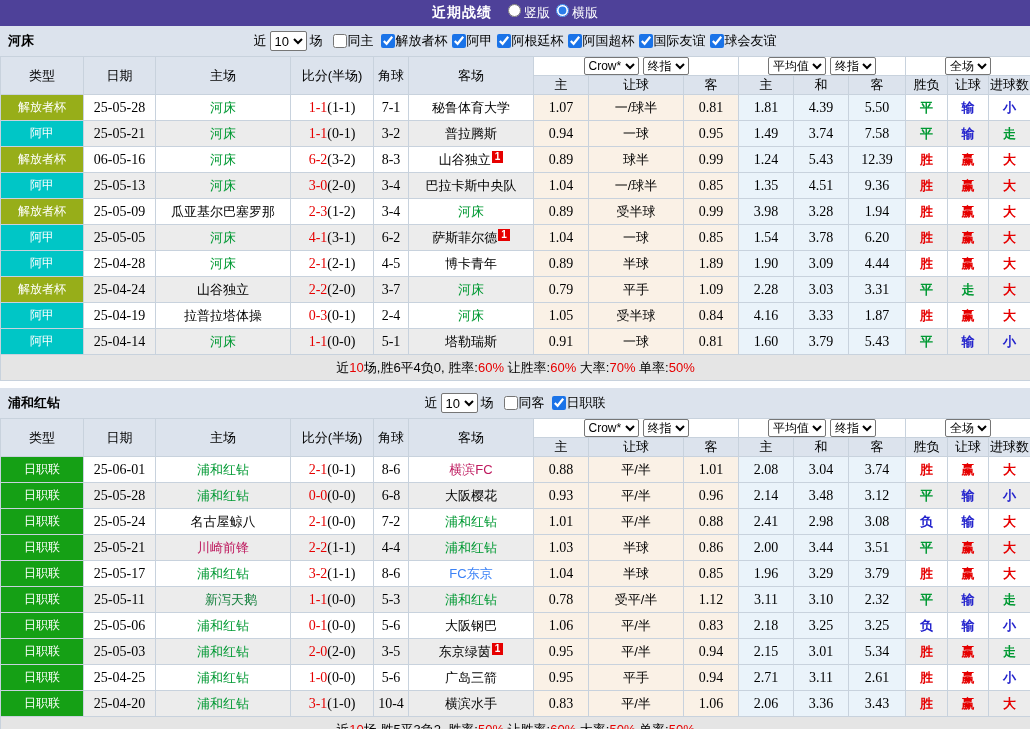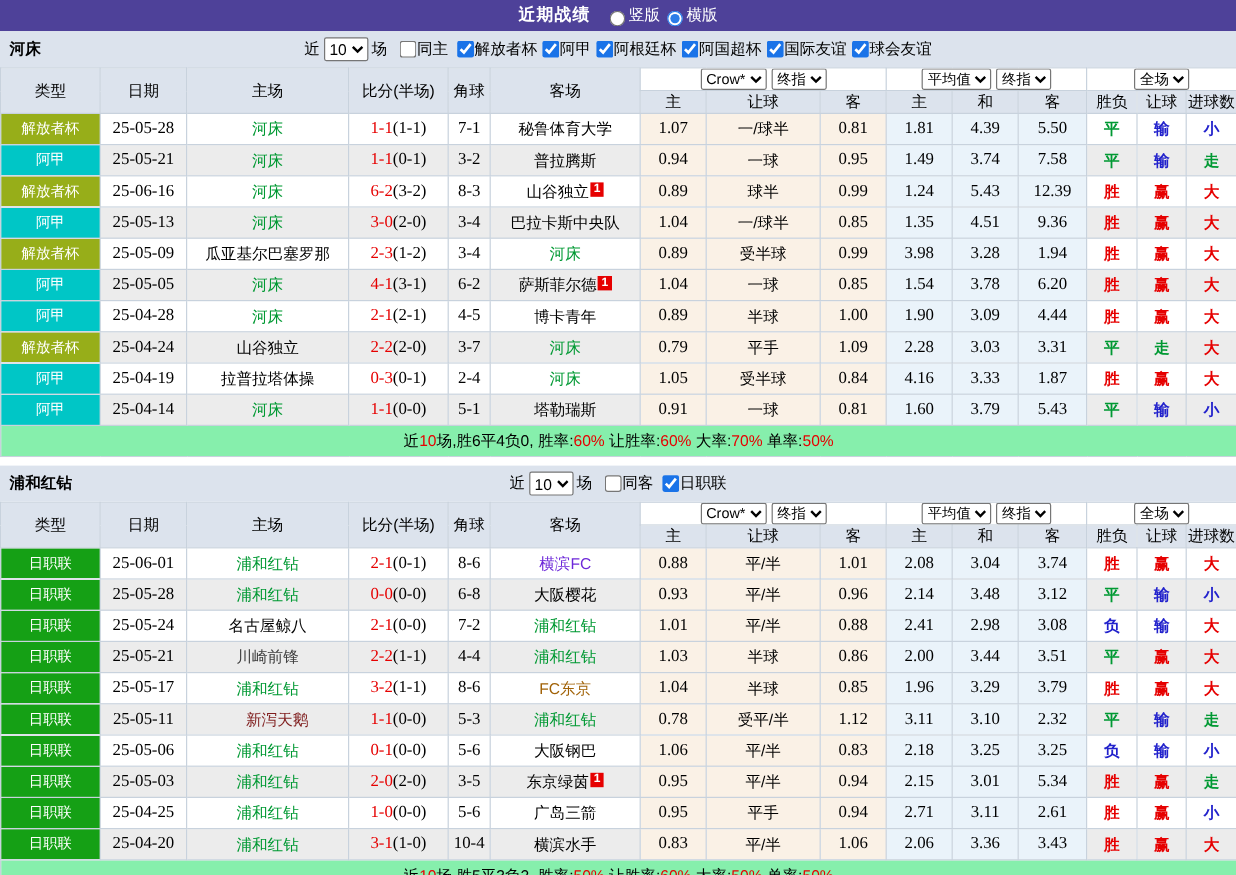--- a/index.html
+++ b/index.html
@@ -1,21 +1,21 @@
 <!DOCTYPE html>
 <html><head>
 <meta charset="utf-8">
 <style>
   html,body{margin:0;padding:0;background:#fff;}
   body{width:1030px;font-family:"Liberation Sans",sans-serif;-webkit-font-smoothing:antialiased;}
 
   
   .titlebar{height:26px;background:#4E4199;color:#fff;display:flex;align-items:center;justify-content:center;gap:6px;font-size:13px;}
   .titlebar .title{font-weight:bold;font-size:14px;margin-right:10px;letter-spacing:1px;}
-  .titlebar label{display:inline-flex;align-items:flex-end;gap:3px;cursor:pointer;}
+  .titlebar label{display:inline-flex;align-items:flex-start;gap:3px;cursor:pointer;}
   .titlebar input[type=radio]{margin:0;width:13px;height:13px;accent-color:#2b7de9;}
 
   
   .band{height:30px;background:#DCE3ED;position:relative;display:flex;align-items:center;justify-content:center;font-size:13px;color:#000;}
   .band .team{position:absolute;left:8px;font-weight:bold;cursor:pointer;}
   .band .filter{display:flex;align-items:center;gap:3px;white-space:nowrap;}
   .band select{height:20px;font-size:13px;background:#fff;border:1px solid #767676;border-radius:2px;}
   .band label.cb{display:inline-flex;align-items:center;cursor:pointer;}
   .band input[type=checkbox]{width:14px;height:14px;margin:0 1px 0 7px;accent-color:#1A73E8;}
   .band .lgs{display:inline-flex;align-items:center;}
@@ -38,21 +38,21 @@
   .ht{color:#000;}
   td.odds{background:#FAF1E6;}
   td.avg{background:#EAF3FA;}
   tr.even td.stripe{background:#ECECEC;}
   .gl{border-left:1px solid #92A2B4 !important;}
   td.res{font-weight:bold;}
 
   .rc{display:none;background:#E60000;color:#fff;font-size:10px;line-height:12px;padding:0 3px;margin-left:1px;vertical-align:4px;font-family:"Liberation Sans",sans-serif;font-weight:bold;}
   .rc.on{display:inline-block;}
 
-  tfoot tr.summary td{height:25px;background:#86efac;font-size:13px;border-left:1px solid #C8D2DD;border-right:1px solid #C8D2DD;}
+  tfoot tr.summary td{height:25px;background:#e5e5e5;font-size:13px;border-left:1px solid #C8D2DD;border-right:1px solid #C8D2DD;}
   .summary .red{color:#E60000;}
 
   .gap{height:7px;background:#fff;}
 </style>
 </head>
 <body>
 
 <div class="titlebar">
   <span class="title">近期战绩</span>
   <label>
@@ -185,21 +185,21 @@
     <td class="avg num gl">1.49</td>
     <td class="avg num">3.74</td>
     <td class="avg num">7.58</td>
     <td class="res stripe gl" style="color: rgb(0, 153, 51);">平</td>
     <td class="res stripe" style="color: rgb(34, 34, 204);">输</td>
     <td class="res stripe" style="color: rgb(0, 153, 51);">走</td>
   </tr>
 
   <tr>
     <td class="c-league" style="background: rgb(151, 174, 25);">解放者杯</td>
-    <td class="stripe num">25-06-16</td>
+    <td class="stripe num">06-05-16</td>
     <td class="stripe"><span class="team-name" style="color: rgb(0, 153, 51);">河床</span></td>
     <td class="stripe num"><span class="ft">6-2</span><span class="ht">(3-2)</span></td>
     <td class="stripe num">8-3</td>
     <td class="stripe"><span class="team-name" style="color: rgb(0, 0, 0);">山谷独立</span><sup class="rc on">1</sup></td>
     <td class="odds num gl">0.89</td>
     <td class="odds">球半</td>
     <td class="odds num">0.99</td>
     <td class="avg num gl">1.24</td>
     <td class="avg num">5.43</td>
     <td class="avg num">12.39</td>
@@ -264,21 +264,21 @@
 
   <tr>
     <td class="c-league" style="background: rgb(0, 198, 198);">阿甲</td>
     <td class="stripe num">25-04-28</td>
     <td class="stripe"><span class="team-name" style="color: rgb(0, 153, 51);">河床</span></td>
     <td class="stripe num"><span class="ft">2-1</span><span class="ht">(2-1)</span></td>
     <td class="stripe num">4-5</td>
     <td class="stripe"><span class="team-name" style="color: rgb(0, 0, 0);">博卡青年</span></td>
     <td class="odds num gl">0.89</td>
     <td class="odds">半球</td>
-    <td class="odds num">1.00</td>
+    <td class="odds num">1.89</td>
     <td class="avg num gl">1.90</td>
     <td class="avg num">3.09</td>
     <td class="avg num">4.44</td>
     <td class="res stripe gl" style="color: rgb(230, 0, 0);">胜</td>
     <td class="res stripe" style="color: rgb(230, 0, 0);">赢</td>
     <td class="res stripe" style="color: rgb(230, 0, 0);">大</td>
   </tr>
 
   <tr class="even">
     <td class="c-league" style="background: rgb(151, 174, 25);">解放者杯</td>
@@ -409,21 +409,21 @@
           <th>进球数</th>
         </tr>
       </thead>
       <tbody>
   <tr>
     <td class="c-league" style="background: rgb(21, 160, 21);">日职联</td>
     <td class="stripe num">25-06-01</td>
     <td class="stripe"><span class="team-name" style="color: rgb(0, 153, 51);">浦和红钻</span></td>
     <td class="stripe num"><span class="ft">2-1</span><span class="ht">(0-1)</span></td>
     <td class="stripe num">8-6</td>
-    <td class="stripe"><span class="team-name" style="color: #6d28d9;">横滨FC</span></td>
+    <td class="stripe"><span class="team-name" style="color: #be185d;">横滨FC</span></td>
     <td class="odds num gl">0.88</td>
     <td class="odds">平/半</td>
     <td class="odds num">1.01</td>
     <td class="avg num gl">2.08</td>
     <td class="avg num">3.04</td>
     <td class="avg num">3.74</td>
     <td class="res stripe gl" style="color: rgb(230, 0, 0);">胜</td>
     <td class="res stripe" style="color: rgb(230, 0, 0);">赢</td>
     <td class="res stripe" style="color: rgb(230, 0, 0);">大</td>
   </tr>
@@ -460,57 +460,57 @@
     <td class="avg num">2.98</td>
     <td class="avg num">3.08</td>
     <td class="res stripe gl" style="color: rgb(34, 34, 204);">负</td>
     <td class="res stripe" style="color: rgb(34, 34, 204);">输</td>
     <td class="res stripe" style="color: rgb(230, 0, 0);">大</td>
   </tr>
 
   <tr class="even">
     <td class="c-league" style="background: rgb(21, 160, 21);">日职联</td>
     <td class="stripe num">25-05-21</td>
-    <td class="stripe"><span class="team-name" style="color: #404040;">川崎前锋</span></td>
+    <td class="stripe"><span class="team-name" style="color: #be185d;">川崎前锋</span></td>
     <td class="stripe num"><span class="ft">2-2</span><span class="ht">(1-1)</span></td>
     <td class="stripe num">4-4</td>
     <td class="stripe"><span class="team-name" style="color: rgb(0, 153, 51);">浦和红钻</span></td>
     <td class="odds num gl">1.03</td>
     <td class="odds">半球</td>
     <td class="odds num">0.86</td>
     <td class="avg num gl">2.00</td>
     <td class="avg num">3.44</td>
     <td class="avg num">3.51</td>
     <td class="res stripe gl" style="color: rgb(0, 153, 51);">平</td>
     <td class="res stripe" style="color: rgb(230, 0, 0);">赢</td>
     <td class="res stripe" style="color: rgb(230, 0, 0);">大</td>
   </tr>
 
   <tr>
     <td class="c-league" style="background: rgb(21, 160, 21);">日职联</td>
     <td class="stripe num">25-05-17</td>
     <td class="stripe"><span class="team-name" style="color: rgb(0, 153, 51);">浦和红钻</span></td>
     <td class="stripe num"><span class="ft">3-2</span><span class="ht">(1-1)</span></td>
     <td class="stripe num">8-6</td>
-    <td class="stripe"><span class="team-name" style="color: #a16207;">FC东京</span></td>
+    <td class="stripe"><span class="team-name" style="color: #3b82f6;">FC东京</span></td>
     <td class="odds num gl">1.04</td>
     <td class="odds">半球</td>
     <td class="odds num">0.85</td>
     <td class="avg num gl">1.96</td>
     <td class="avg num">3.29</td>
     <td class="avg num">3.79</td>
     <td class="res stripe gl" style="color: rgb(230, 0, 0);">胜</td>
     <td class="res stripe" style="color: rgb(230, 0, 0);">赢</td>
     <td class="res stripe" style="color: rgb(230, 0, 0);">大</td>
   </tr>
 
   <tr class="even">
     <td class="c-league" style="background: rgb(21, 160, 21);">日职联</td>
     <td class="stripe num">25-05-11</td>
-    <td class="stripe"><span class="team-name" style="color: #7f1d1d; margin-left: 16px;">新泻天鹅</span></td>
+    <td class="stripe"><span class="team-name" style="color: #15803d; margin-left: 16px;">新泻天鹅</span></td>
     <td class="stripe num"><span class="ft">1-1</span><span class="ht">(0-0)</span></td>
     <td class="stripe num">5-3</td>
     <td class="stripe"><span class="team-name" style="color: rgb(0, 153, 51);">浦和红钻</span></td>
     <td class="odds num gl">0.78</td>
     <td class="odds">受平/半</td>
     <td class="odds num">1.12</td>
     <td class="avg num gl">3.11</td>
     <td class="avg num">3.10</td>
     <td class="avg num">2.32</td>
     <td class="res stripe gl" style="color: rgb(0, 153, 51);">平</td>

